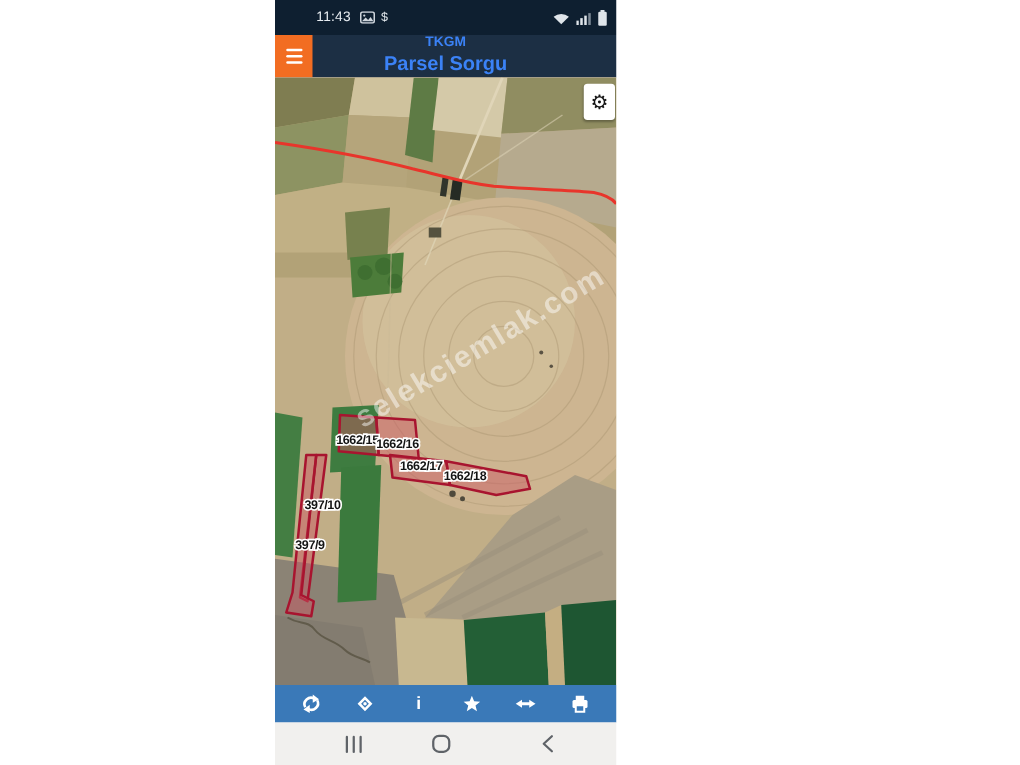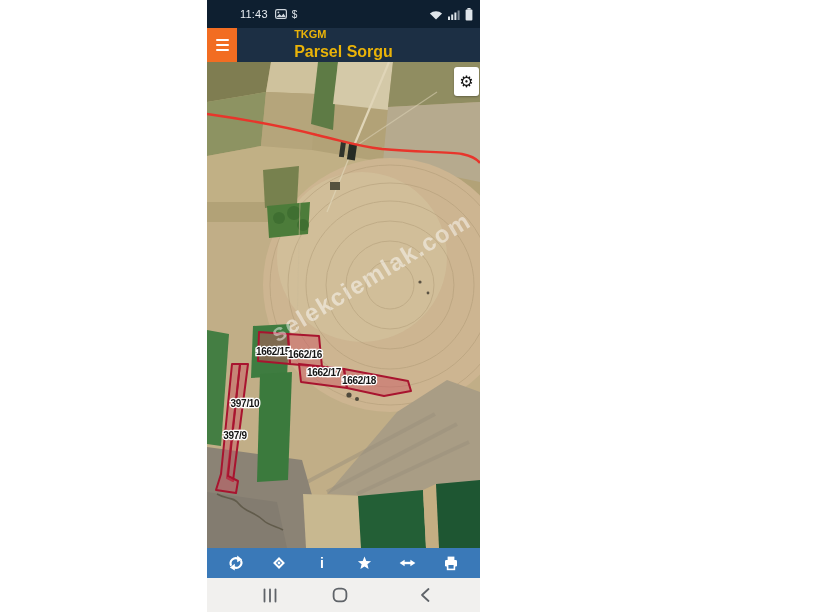--- a/index.html
+++ b/index.html
@@ -1,32 +1,32 @@
 <!DOCTYPE html>
 <html><head>
 <meta charset="utf-8">
 <style>
   * { margin:0; padding:0; box-sizing:border-box; }
   body { background:#fff; font-family:"Liberation Sans", sans-serif; }
   .canvas { position:relative; width:816px; height:612px; background:#ffffff; overflow:hidden; }
-  .phone { position:absolute; left:207px; top:0; width:273px; height:612px; background:#fff; }
+  .phone { position:absolute; left:220px; top:0; width:273px; height:612px; background:#fff; }
 
   
   .statusbar { height:28px; background:#0e1f30; display:flex; align-items:center; color:#e8edf2; padding:0 7px 0 33px; }
   .sb-time { font-size:11px; letter-spacing:.2px; }
   .sb-left-icons { display:flex; align-items:center; gap:5px; margin-left:7px; }
   .sb-dollar { font-size:10px; color:#dfe5ea; }
   .sb-right { margin-left:auto; display:flex; align-items:center; gap:5px; }
 
   
   .header { height:34px; background:#1c2f44; position:relative; display:flex; align-items:center; justify-content:center; }
   .menu-btn { position:absolute; left:0; top:0; width:30px; height:34px; background:#f26d22; border:none; cursor:pointer;
               display:flex; flex-direction:column; align-items:center; justify-content:center; gap:3px; }
   .menu-bar { width:13px; height:2px; background:#fff; border-radius:1px; }
-  .title-wrap { text-align:left; color:#eab308; line-height:1.3; }
+  .title-wrap { text-align:center; color:#3b82f6; line-height:1.3; }
   .title-line1 { font-size:11px; font-weight:bold; }
   .title-line2 { font-size:16px; font-weight:bold; }
 
   
   .map { position:relative; height:486px; background:#c1ae87; overflow:hidden; }
   .map svg { display:block; }
   .gear-btn { position:absolute; top:5px; right:1px; width:25px; height:29px; background:#ffffff; border:none; border-radius:3px;
               display:flex; align-items:center; justify-content:center; cursor:pointer;
               font-family:"DejaVu Sans","Liberation Sans",sans-serif; font-size:16px; color:#141414;
               box-shadow:0 1px 2px rgba(0,0,0,.3); }

